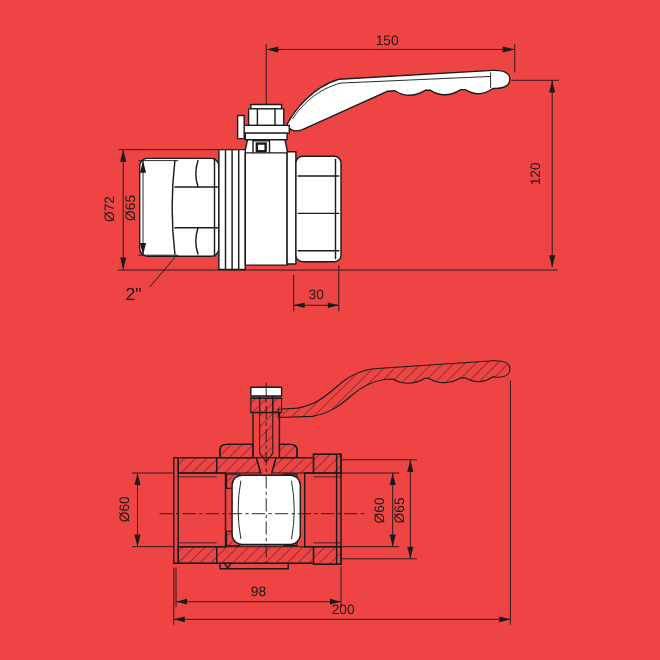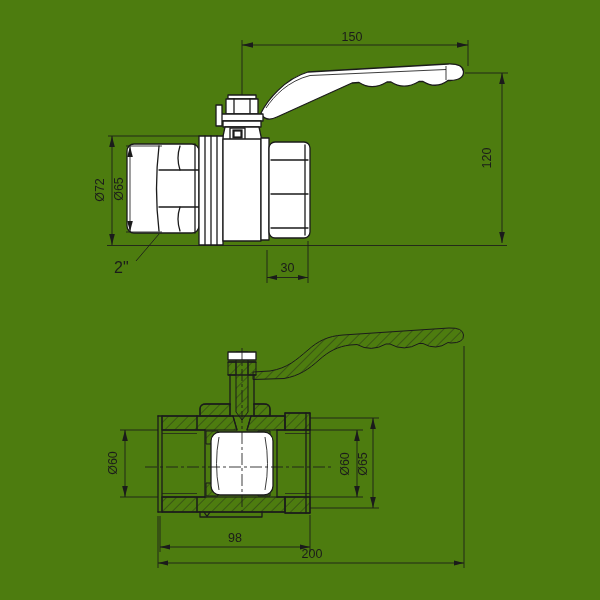--- a/index.html
+++ b/index.html
@@ -1,16 +1,16 @@
 <!DOCTYPE html>
 <html><head>
 <meta charset="utf-8">
 <style>
   html,body{margin:0;padding:0;background:#ffffff;}
-  .stage{width:600px;height:600px;position:relative;background:#4d7c0f;overflow:hidden;}
+  .stage{width:600px;height:600px;position:relative;background:#ef4444;overflow:hidden;}
   svg{display:block;}
   .dim-text{font-family:"Liberation Sans","DejaVu Sans",sans-serif;font-size:12.5px;fill:#1b1b1b;}
   .dim-text-big{font-family:"Liberation Sans","DejaVu Sans",sans-serif;font-size:16px;fill:#1b1b1b;}
   .obj{stroke:#1b1b1b;stroke-width:1.3;fill:none;stroke-linecap:round;stroke-linejoin:round;}
   .objw{stroke:#1b1b1b;stroke-width:1.3;fill:#ffffff;stroke-linejoin:round;}
   .thin{stroke:#1b1b1b;stroke-width:0.85;fill:none;}
   .cl{stroke:#1b1b1b;stroke-width:0.85;fill:none;stroke-dasharray:12 3 3 3;}
   .thread{stroke:#1b1b1b;stroke-width:0.7;fill:none;}
   .arr{fill:#1b1b1b;stroke:none;}
   .hatchfill{fill:url(#hatch);stroke:#1b1b1b;stroke-width:1;stroke-linejoin:round;}

